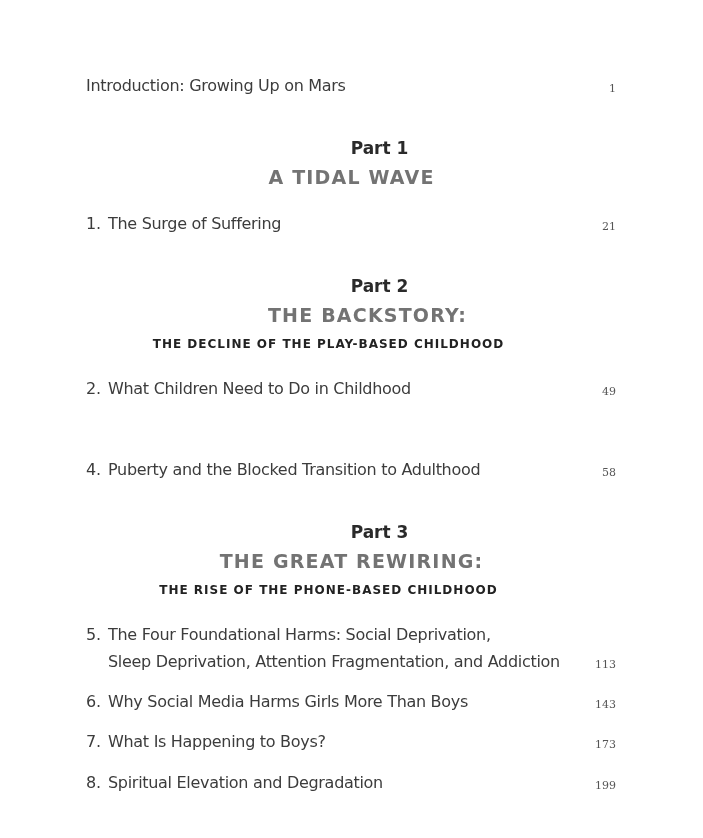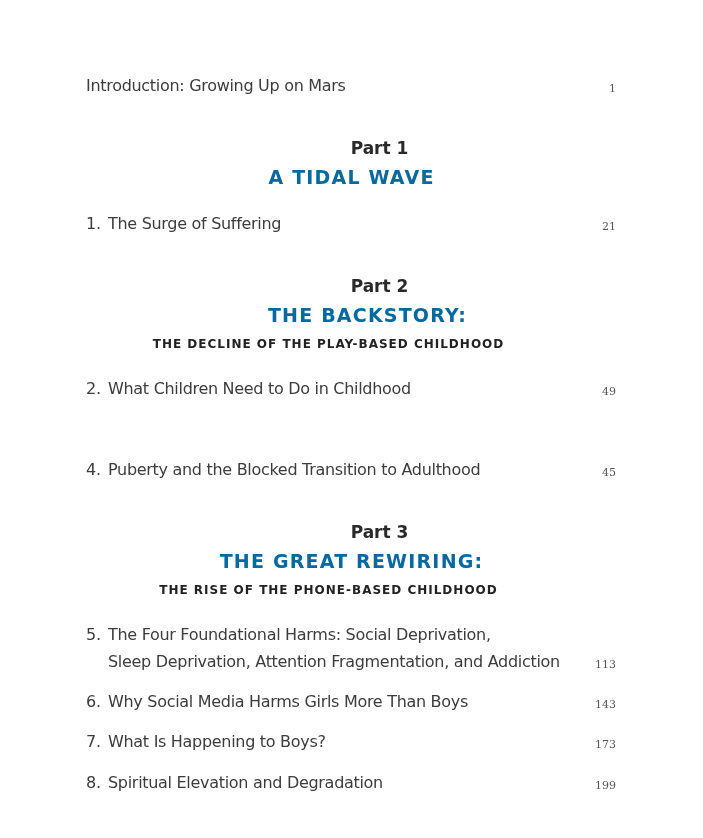--- a/index.html
+++ b/index.html
@@ -3,21 +3,21 @@
   <meta charset="utf-8">
   <style>
     html, body { margin: 0; padding: 0; background: #ffffff; }
     body { width: 703px; height: 838px; position: relative; overflow: hidden; font-family: "DejaVu Sans", sans-serif; color: #3a3a3a; }
     .page { position: absolute; left: 0; top: 0; width: 703px; height: 838px; margin-top: 11px; }
     .entry { position: absolute; left: 86px; width: 530px; font-size: 16px; line-height: 20px; color: #3c3c3c; font-family: "DejaVu Sans", sans-serif; letter-spacing: -0.3px; }
     .entry .num { display: inline-block; width: 22px; }
     .entry .pg { position: absolute; right: 0; top: 3px; font-family: "DejaVu Serif", serif; font-size: 11px; color: #555; letter-spacing: 0; }
     .entry .cont { padding-left: 22px; display: block; }
     .part-label { position: absolute; left: 0; width: 703px; text-align: center; font-size: 17px; font-weight: bold; color: #2a2a2a; font-family: "DejaVu Sans", sans-serif; padding-left: 28px; }
-    .part-title { position: absolute; left: 0; width: 703px; text-align: center; font-size: 19px; font-weight: bold; color: #0369a1; letter-spacing: 1.2px; font-family: "DejaVu Sans", sans-serif; }
+    .part-title { position: absolute; left: 0; width: 703px; text-align: center; font-size: 19px; font-weight: bold; color: #737373; letter-spacing: 1.2px; font-family: "DejaVu Sans", sans-serif; }
     .part-sub { position: absolute; left: 0; width: 657px; text-align: center; font-size: 12px; font-weight: bold; color: #222; letter-spacing: 1px; font-family: "DejaVu Sans", sans-serif; }
   </style>
 </head>
 <body>
 
 <div class="page">
 
   <div class="entry" style="top:65px;">
     <span>Introduction: Growing Up on Mars</span>
     <span class="pg">1</span>
@@ -34,21 +34,21 @@
   <div class="part-label" style="top:265px;">Part 2</div>
   <div class="part-title" style="top:293px;padding-left:16px;">THE BACKSTORY:</div>
   <div class="part-sub" style="top:326px;">THE DECLINE OF THE PLAY-BASED CHILDHOOD</div>
 
   <div class="entry" style="top:368px;">
     <span class="num">2.</span><span>What Children Need to Do in Childhood</span>
     <span class="pg">49</span>
   </div>
   <div class="entry" style="top:449px;">
     <span class="num">4.</span><span>Puberty and the Blocked Transition to Adulthood</span>
-    <span class="pg">45</span>
+    <span class="pg">58</span>
   </div>
 
   <div class="part-label" style="top:511px;">Part 3</div>
   <div class="part-title" style="top:539px;">THE GREAT REWIRING:</div>
   <div class="part-sub" style="top:572px;">THE RISE OF THE PHONE-BASED CHILDHOOD</div>
 
   <div class="entry" style="top:614px;">
     <span class="num">5.</span><span>The Four Foundational Harms: Social Deprivation,</span>
     <span class="cont" style="margin-top:7px;">Sleep Deprivation, Attention Fragmentation, and Addiction</span>
     <span class="pg" style="top:30px;text-align:right;">113</span>

